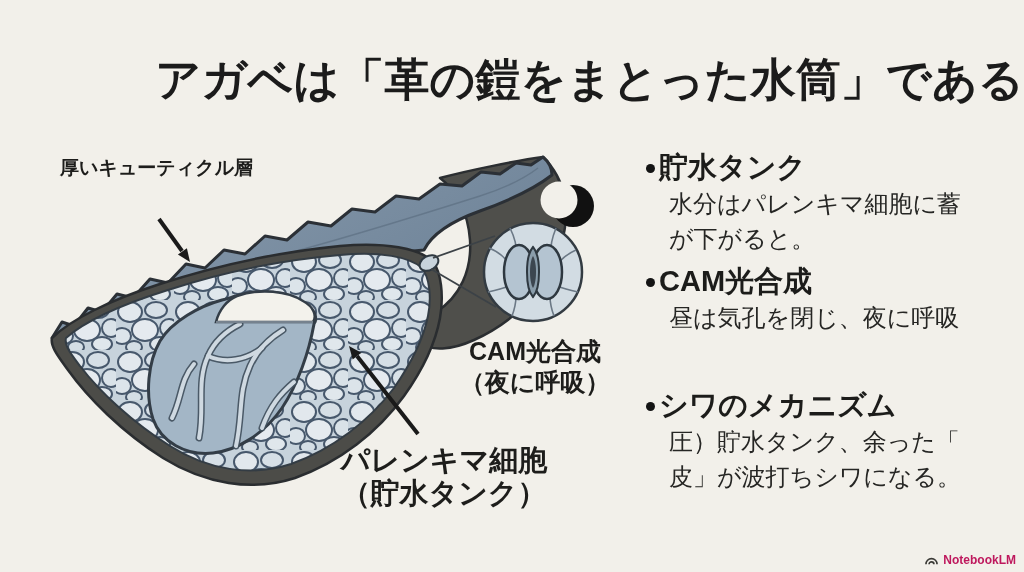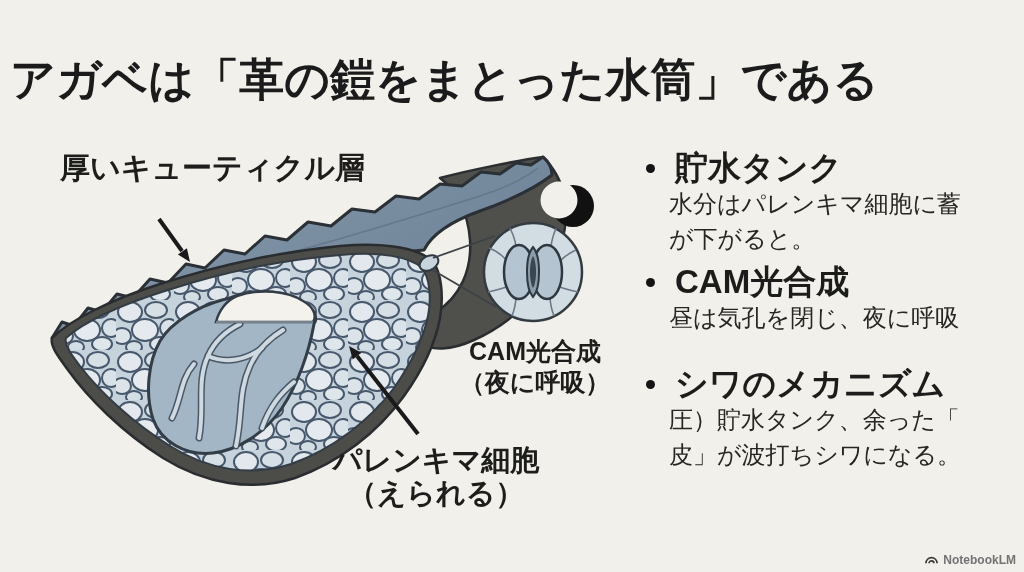--- a/index.html
+++ b/index.html
@@ -5,38 +5,38 @@
   html,body{margin:0;padding:0;}
   body{
     width:1024px;height:572px;position:relative;overflow:hidden;
     background:#f2f0ea;
     font-family:"Liberation Sans","DejaVu Sans",sans-serif;
     color:#1d1d1b;
   }
   .stage{position:absolute;inset:0;width:1024px;height:572px;}
   svg.illus{position:absolute;left:0;top:0;}
   .title{
-    position:absolute;left:0;right:0;top:52px;text-align:left;
+    position:absolute;left:0;right:0;top:52px;text-align:right;
     font-size:45px;font-weight:800;letter-spacing:0px;color:#1b1b1b;
     line-height:56px;white-space:nowrap;padding-left:10px;
   }
   .label{position:absolute;font-weight:800;color:#1d1d1b;}
-  .label-cuticle{left:60px;top:151px;font-size:30px;line-height:33px;text-align:right;}
+  .label-cuticle{left:60px;top:151px;font-size:19px;line-height:33px;text-align:right;}
   .label-stoma{left:443px;top:336px;width:184px;font-size:25px;line-height:31px;text-align:center;}
-  .label-parenchyma{left:320px;top:444px;width:232px;font-size:29px;line-height:33px;text-align:center;}
+  .label-parenchyma{left:328px;top:444px;width:232px;font-size:29px;line-height:33px;text-align:center;}
   .label div{white-space:nowrap;}
   .bullet{position:absolute;left:646px;width:356px;}
-  .bullet-1{top:150px;} .bullet-2{top:264px;} .bullet-3{top:366px;}
+  .bullet-1{top:150px;} .bullet-2{top:264px;} .bullet-3{top:388px;}
   .bullet-head{display:flex;align-items:center;height:36px;}
   .bullet-dot{width:9px;height:9px;border-radius:50%;background:#141414;flex:0 0 auto;}
-  .bullet-head-text{margin-left:20px;font-size:33px;font-weight:800;color:#1c1c1a;white-space:nowrap;}
+  .bullet-head-text{margin-left:4px;font-size:29px;font-weight:800;color:#1c1c1a;white-space:nowrap;}
   .bullet-line{margin-left:23px;font-size:24px;line-height:35px;color:#262624;white-space:nowrap;}
   .footer{
-    position:absolute;right:8px;bottom:5px;display:flex;align-items:flex-start;gap:4px;
-    color:#737373;font-size:12px;font-weight:700;
+    position:absolute;right:8px;bottom:5px;display:flex;align-items:center;gap:4px;
+    color:#be185d;font-size:12px;font-weight:700;
   }
 </style>
 </head>
 <body>
 
 <div class="stage">
 
   <svg class="illus" width="1024" height="572" viewBox="0 0 1024 572">
     <defs>
       <linearGradient id="bladeGrad" x1="0" y1="0" x2="1" y2="0.6">
@@ -155,21 +155,21 @@
 
   <div class="label label-cuticle">
     <div>厚いキューティクル層</div>
   </div>
   <div class="label label-stoma">
     <div>CAM光合成</div>
     <div>（夜に呼吸）</div>
   </div>
   <div class="label label-parenchyma">
     <div>パレンキマ細胞</div>
-    <div>（えられる）</div>
+    <div>（貯水タンク）</div>
   </div>
 
   <div class="bullet bullet-1">
     <div class="bullet-head">
       <span class="bullet-dot"></span>
       <span class="bullet-head-text">貯水タンク</span>
     </div>
     <div class="bullet-line">水分はパレンキマ細胞に蓄</div>
     <div class="bullet-line">が下がると。</div>
   </div>

